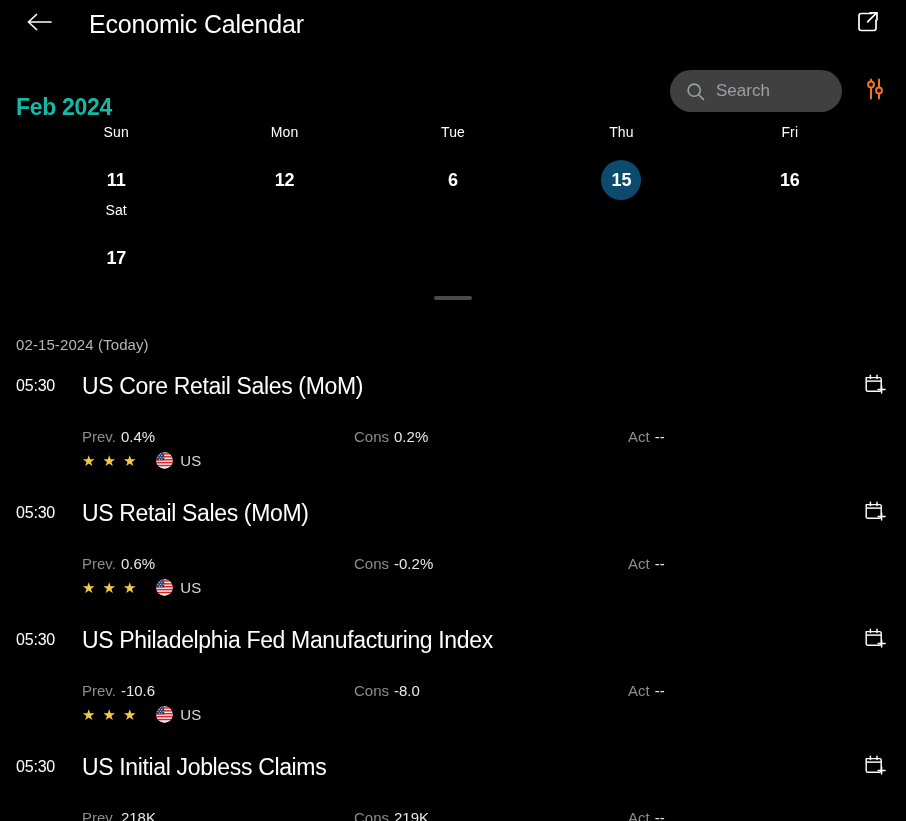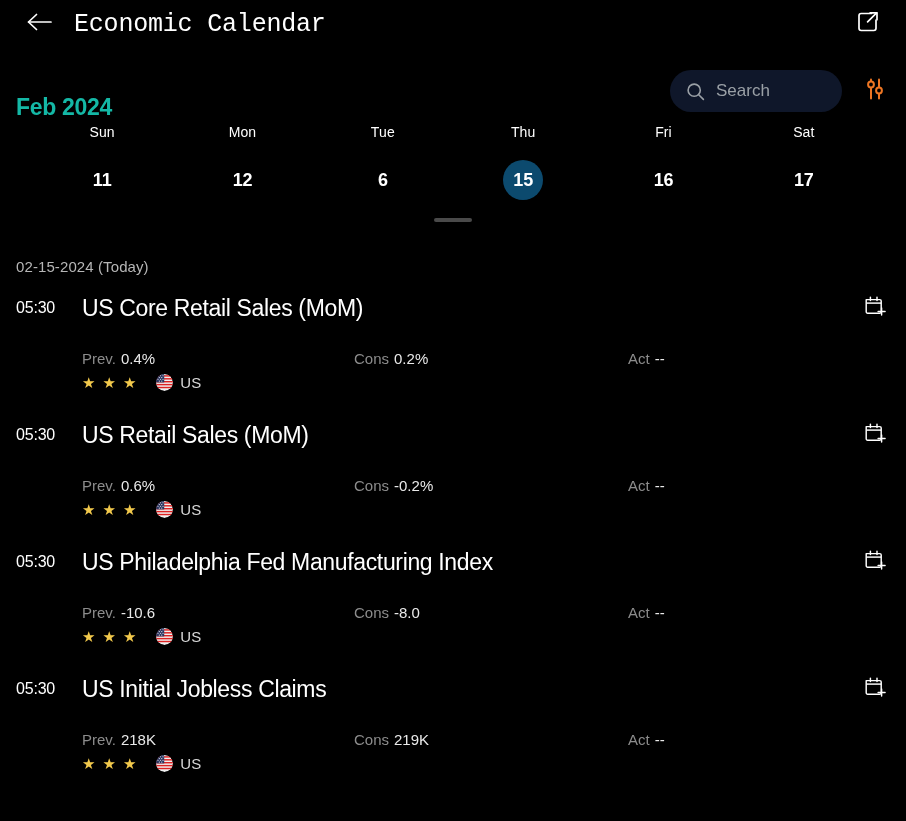--- a/index.html
+++ b/index.html
@@ -32,23 +32,22 @@
     align-items: center;
     justify-content: center;
     cursor: pointer;
     flex: 0 0 auto;
   }
   .nav-title {
     font-size: 25px;
     font-weight: 400;
     letter-spacing: -0.2px;
     color: #ffffff;
-    margin-left: 18px;
+    margin-left: 33px;
     white-space: nowrap;
-    font-family: Liberation Mono, monospace;
   }
   .share-btn {
     margin-left: auto;
     width: 32px;
     height: 32px;
     display: flex;
     align-items: center;
     justify-content: center;
     cursor: pointer;
   }
@@ -66,21 +65,21 @@
     font-weight: 700;
     letter-spacing: -0.3px;
     color: #14b8a6;
     margin-top: 32px;
   }
   .search-pill {
     margin-left: auto;
     width: 172px;
     height: 42px;
     border-radius: 21px;
-    background: #0f172a;
+    background: #404040;
     display: flex;
     align-items: center;
     padding: 0 16px;
     cursor: text;
   }
   .search-pill .mag { flex: 0 0 auto; display: flex; align-items: center; }
   .search-input {
     background: transparent;
     border: none;
     outline: none;
@@ -98,21 +97,21 @@
     height: 30px;
     display: flex;
     align-items: center;
     justify-content: center;
     cursor: pointer;
   }
 
   
   .week-strip {
     display: grid;
-    grid-template-columns: repeat(6, 1fr);
+    grid-template-columns: repeat(5, 1fr);
     padding: 0 32px;
     margin-top: 2px;
   }
   .day-col {
     display: flex;
     flex-direction: column;
     align-items: center;
     cursor: pointer;
   }
   .day-name {

